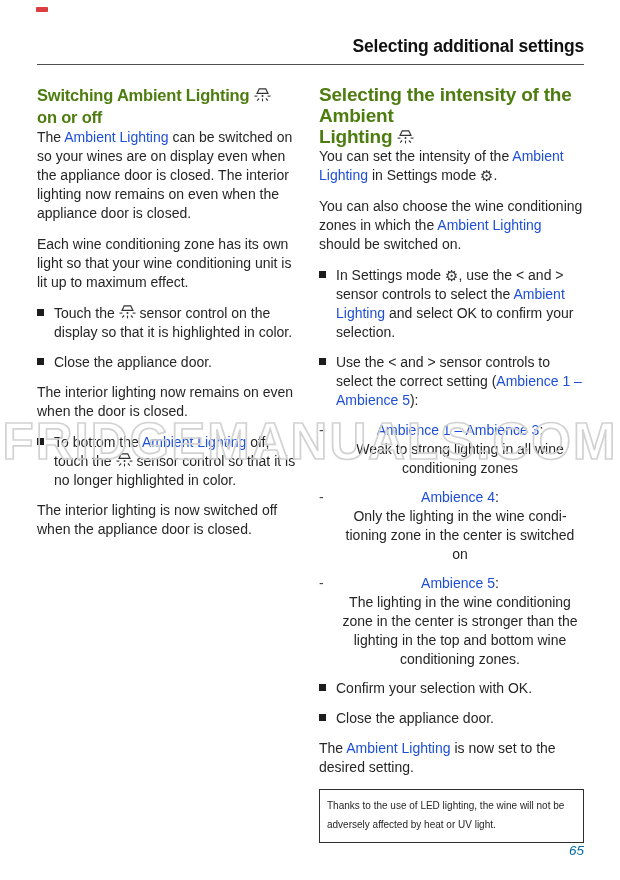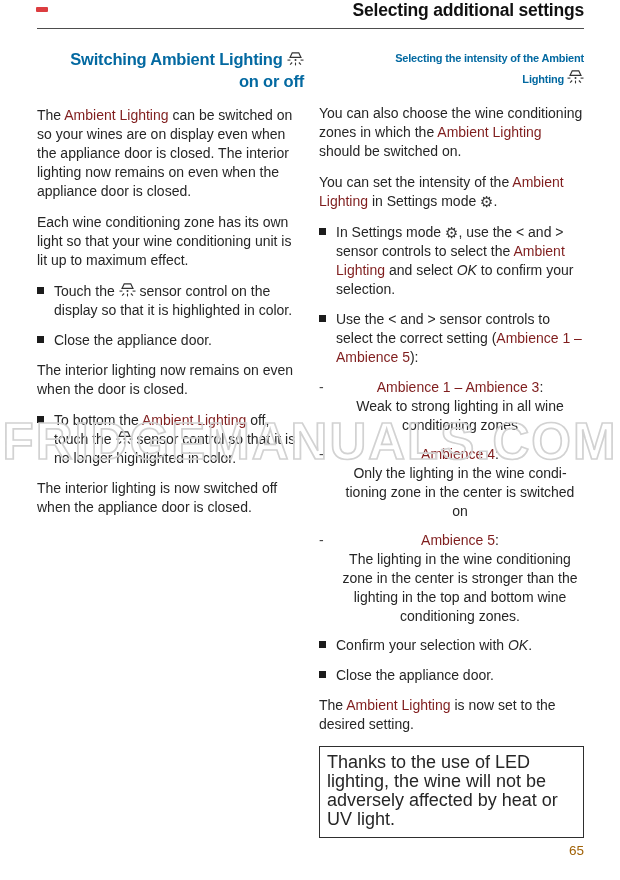--- a/index.html
+++ b/index.html
@@ -16,39 +16,39 @@
 
   .red-marker {
     position: absolute; left: 36px; top: 7px;
     width: 12px; height: 5px; background: #dc3d40; border-radius: 1px;
   }
 
   .header-title {
     text-align: right;
     font-size: 17.5px; font-weight: 700; letter-spacing: -0.2px;
     color: #111111;
+    padding-top: 36px;
   }
   .header-rule {
     border-bottom: 1.6px solid #4d4d4d;
     margin-top: 7px;
   }
 
   .columns { display: flex; gap: 15px; margin-top: 19px; }
   .col { box-sizing: border-box; }
   .col-left  { width: 268px; }
   .col-right { width: 266px; }
 
   .block-heading {
     font-size: 16.5px; font-weight: 700; line-height: 22px;
     letter-spacing: -0.2px;
-    color: #0369a1;
-    margin: 0 0 14px 0;
-    text-align: right;
-  }
-  .col-right .block-heading { font-size: 11px; line-height: 21px; }
+    color: #4d7c0f;
+    margin: 0 0 0 0;
+  }
+  .col-right .block-heading { font-size: 19px; line-height: 21px; }
 
   .block-para {
     font-size: 14px; line-height: 19px;
     margin: 0 0 12px 0;
     hyphens: manual;
   }
 
   .bullet { display: flex; margin: 0 0 11px 0; }
   .bullet .sq {
     flex: 0 0 auto;
@@ -70,26 +70,26 @@
   .dash .dash-text {
     flex: 1 1 auto;
     font-size: 14px; line-height: 19px;
     hyphens: manual;
     text-align: center;
   }
 
   .note-box {
     border: 1.2px solid #2e2e2e;
     padding: 6px 7px 8px 7px;
-    font-size: 18px; line-height: 19px;
+    font-size: 10px; line-height: 19px;
     margin: 1px 0 0 0;
   }
 
-  .display-text { color: #7f1d1d; }
-  .italic-text  { font-style: italic; }
+  .display-text { color: #1d4ed8; }
+  .italic-text  { }
 
   .icon-lamp { display: inline-block; vertical-align: -1px; }
   .icon-gear {
     font-family: "DejaVu Sans", sans-serif;
     font-size: 15px; line-height: 1; color: #333333;
     vertical-align: -1px;
   }
 
   .watermark {
     position: absolute; top: 412px; left: 50%;
@@ -97,21 +97,21 @@
     font-size: 51px; font-weight: 700; letter-spacing: 2px;
     white-space: nowrap;
     color: rgba(255,255,255,0);
     -webkit-text-stroke: 1.7px #d2d2d2;
     pointer-events: none;
     z-index: 5;
   }
 
   .page-number {
     position: absolute; right: 36px; bottom: 22px;
-    font-size: 13.5px; color: #a16207;
+    font-size: 13.5px; color: #0369a1; font-style: italic;
   }
 </style>
 </head>
 <body>
 
 <div class="page">
   <div class="red-marker"></div>
 
   <div class="header-title">Selecting additional settings</div>
   <div class="header-rule"></div>
@@ -171,22 +171,22 @@
     <path d="M5.2 0.9 h6.6 l2.2 4.5 h-11 z" fill="none" stroke="#333333" stroke-width="1.1"></path>
     <circle cx="8.5" cy="8.1" r="1" fill="#333333"></circle>
     <g stroke="#333333" stroke-width="1.1">
       <line x1="0.5" y1="8.1" x2="3.4" y2="8.1"></line>
       <line x1="13.6" y1="8.1" x2="16.5" y2="8.1"></line>
       <line x1="3.1" y1="12.6" x2="5.1" y2="10.5"></line>
       <line x1="11.9" y1="10.5" x2="13.9" y2="12.6"></line>
       <line x1="8.5" y1="10.6" x2="8.5" y2="13.4"></line>
     </g>
   </svg></h2>
+        <p class="block-para"><span>You can set the intensity of the </span><span class="display-text">Ambient Lighting</span><span> in Settings mode </span><span class="icon-gear">⚙</span><span>.</span></p>
         <p class="block-para"><span>You can also choose the wine condi­tioning zones in which the </span><span class="display-text">Ambient Light­ing</span><span> should be switched on.</span></p>
-        <p class="block-para"><span>You can set the intensity of the </span><span class="display-text">Ambient Lighting</span><span> in Settings mode </span><span class="icon-gear">⚙</span><span>.</span></p>
         <div class="bullet">
           <span class="sq"></span>
           <span class="bullet-text"><span>In Settings mode </span><span class="icon-gear">⚙</span><span>, use the &lt; and &gt; sensor controls to select the </span><span class="display-text">Ambi­ent Lighting</span><span> and select </span><span class="italic-text">OK</span><span> to confirm your selection.</span></span>
         </div>
         <div class="bullet">
           <span class="sq"></span>
           <span class="bullet-text"><span>Use the &lt; and &gt; sensor controls to select the correct setting (</span><span class="display-text">Ambience 1 – Ambience 5</span><span>):</span></span>
         </div>
         <div class="dash">
           <span class="dash-marker">-</span>

